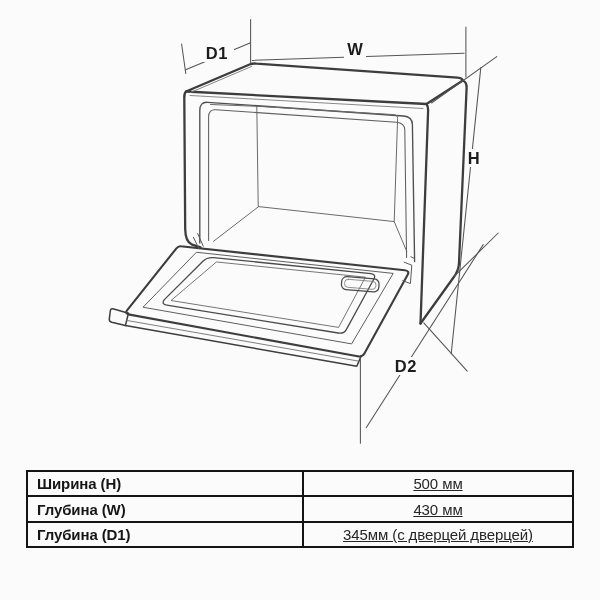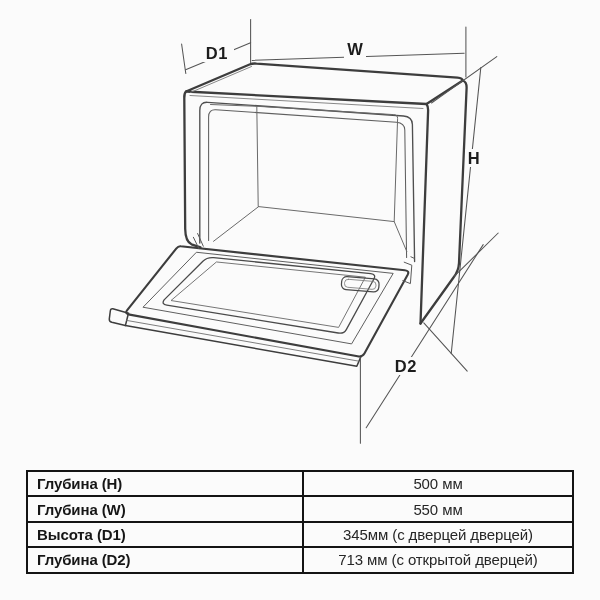--- a/index.html
+++ b/index.html
@@ -19,21 +19,21 @@
   .spec-table {
     position:absolute; left:26px; top:470px; width:548px;
     border-collapse:collapse; table-layout:fixed;
   }
   .spec-table td {
     border:2px solid #141414;
     height:23.4px; padding:0; vertical-align:middle;
     font-size:15px; line-height:1; letter-spacing:-0.1px;
   }
   .spec-table td.lbl { font-weight:bold; text-align:left; padding-left:9px; color:#161616; }
-  .spec-table td.val { text-align:center; font-weight:normal; color:#262626; }
+  .spec-table td.val { text-align:center; font-weight:normal; color:#262626;text-decoration:underline; }
 </style>
 </head>
 <body>
 
 <div class="diagram-wrap">
 <svg width="600" height="455" viewBox="0 0 600 455">
 
   <g fill="none" stroke="#3d3d3d" stroke-linecap="round" stroke-linejoin="round">
 
     <path stroke-width="2.3" d="M 186,91.5 L 249.5,64.5 Q 252.5,63.2 256.5,63.6 L 457.5,77.6 Q 462.5,78 462.8,80.5 L 426.5,104 Z"></path>
@@ -93,29 +93,25 @@
 </svg>
 </div>
 
 <table class="spec-table">
   <colgroup>
       <col style="width:276px">
       <col>
     </colgroup>
   <tbody>
     <tr>
-      <td class="lbl">Глубина (H)</td>
+      <td class="lbl">Ширина (H)</td>
       <td class="val">500 мм</td>
     </tr>
     <tr>
       <td class="lbl">Глубина (W)</td>
-      <td class="val">550 мм</td>
+      <td class="val">430 мм</td>
     </tr>
     <tr>
-      <td class="lbl">Высота (D1)</td>
+      <td class="lbl">Глубина (D1)</td>
       <td class="val">345мм (с дверцей дверцей)</td>
-    </tr>
-    <tr>
-      <td class="lbl">Глубина (D2)</td>
-      <td class="val">713 мм (с открытой дверцей)</td>
     </tr>
   </tbody>
 </table>
 
 </body></html>

